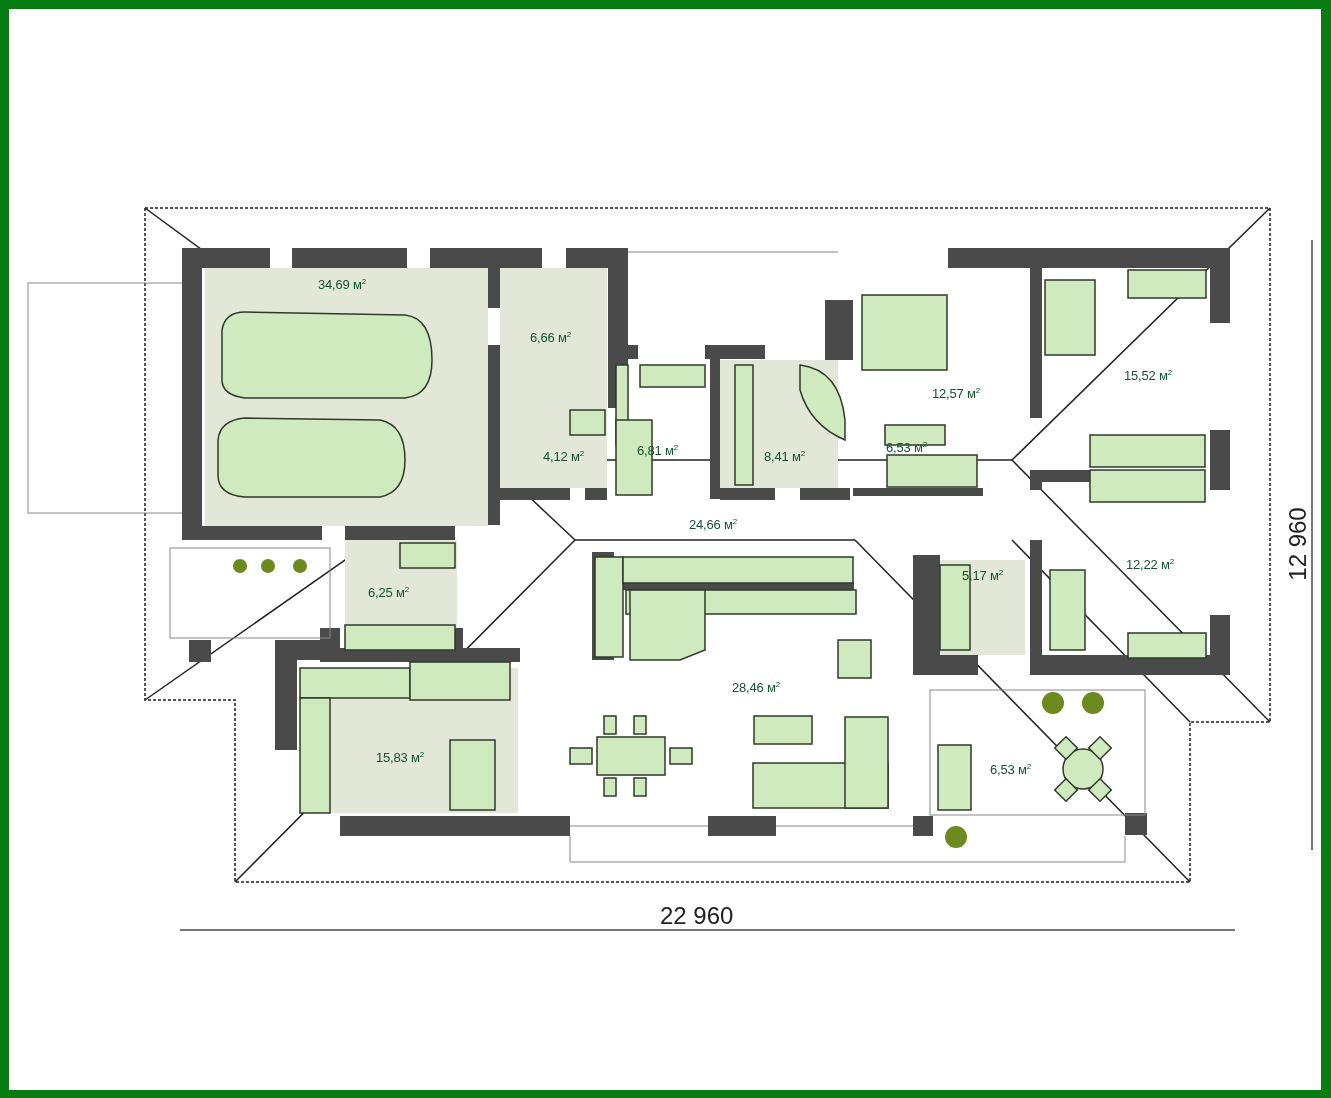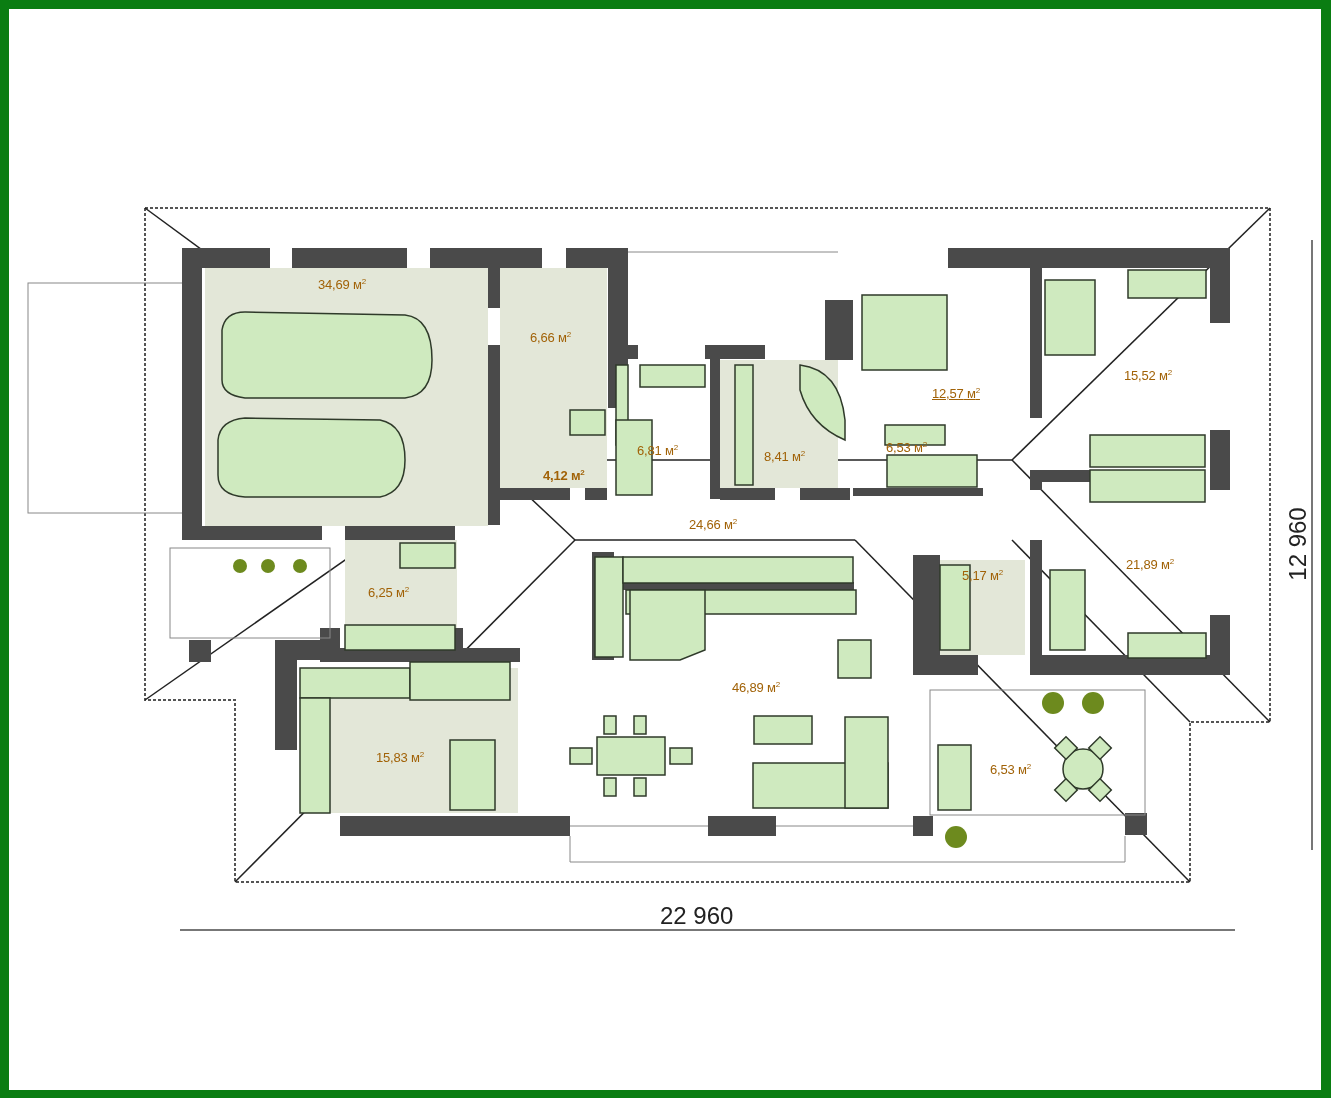--- a/index.html
+++ b/index.html
@@ -1,19 +1,19 @@
 <!DOCTYPE html>
 <html><head>
 <meta charset="utf-8">
 <style>
   html, body { margin:0; padding:0; background:#ffffff; }
   body { width:1331px; height:1098px; position:relative; overflow:hidden; font-family:"Liberation Sans", sans-serif; }
   .frame { position:absolute; left:0; top:0; width:1331px; height:1098px; box-sizing:border-box; border:9px solid #0a7d12; border-right-width:10px; border-bottom-width:8px; }
   svg { position:absolute; left:0; top:0; }
-  .lbl { position:absolute; font-size:13px; color:#a16207; white-space:nowrap; letter-spacing:-0.2px; }
+  .lbl { position:absolute; font-size:13px; color:#14532d; white-space:nowrap; letter-spacing:-0.2px; }
   .lbl sup { font-size:8px; }
   .dim { position:absolute; font-size:24px; color:#222; white-space:nowrap; }
   .dim-v { transform:rotate(-90deg); transform-origin:center center; }
 </style>
 </head>
 <body>
 
 <div class="frame"></div>
 
 <svg width="1331" height="1098" viewBox="0 0 1331 1098">
@@ -167,28 +167,28 @@
   </g>
 
   <g stroke="#777" stroke-width="2">
     <line x1="180" y1="930" x2="1235" y2="930"></line>
     <line x1="1312" y1="240" x2="1312" y2="850"></line>
   </g>
 </svg>
 
 <div class="lbl" style="left:318px;top:277px;"><span>34,69</span> <span>м</span><sup>2</sup></div>
 <div class="lbl" style="left:530px;top:330px;"><span>6,66</span> <span>м</span><sup>2</sup></div>
-<div class="lbl" style="left:543px;top:468px;font-weight:bold;"><span>4,12</span> <span>м</span><sup>2</sup></div>
+<div class="lbl" style="left:543px;top:449px;"><span>4,12</span> <span>м</span><sup>2</sup></div>
 <div class="lbl" style="left:637px;top:443px;"><span>6,81</span> <span>м</span><sup>2</sup></div>
 <div class="lbl" style="left:764px;top:449px;"><span>8,41</span> <span>м</span><sup>2</sup></div>
-<div class="lbl" style="left:932px;top:386px;text-decoration:underline;"><span>12,57</span> <span>м</span><sup>2</sup></div>
+<div class="lbl" style="left:932px;top:386px;"><span>12,57</span> <span>м</span><sup>2</sup></div>
 <div class="lbl" style="left:886px;top:440px;"><span>6,53</span> <span>м</span><sup>2</sup></div>
 <div class="lbl" style="left:1124px;top:368px;"><span>15,52</span> <span>м</span><sup>2</sup></div>
 <div class="lbl" style="left:689px;top:517px;"><span>24,66</span> <span>м</span><sup>2</sup></div>
-<div class="lbl" style="left:1126px;top:557px;"><span>21,89</span> <span>м</span><sup>2</sup></div>
+<div class="lbl" style="left:1126px;top:557px;"><span>12,22</span> <span>м</span><sup>2</sup></div>
 <div class="lbl" style="left:368px;top:585px;text-align:center;"><span>6,25</span> <span>м</span><sup>2</sup></div>
 <div class="lbl" style="left:962px;top:568px;"><span>5,17</span> <span>м</span><sup>2</sup></div>
-<div class="lbl" style="left:732px;top:680px;"><span>46,89</span> <span>м</span><sup>2</sup></div>
+<div class="lbl" style="left:732px;top:680px;"><span>28,46</span> <span>м</span><sup>2</sup></div>
 <div class="lbl" style="left:376px;top:750px;"><span>15,83</span> <span>м</span><sup>2</sup></div>
 <div class="lbl" style="left:990px;top:762px;text-align:center;"><span>6,53</span> <span>м</span><sup>2</sup></div>
 
 <div class="dim" style="left:660px;top:902px;">22 960</div>
 <div class="dim dim-v" style="left:1258px;top:530px;width:80px;text-align:center;">12 960</div>
 
 </body></html>

